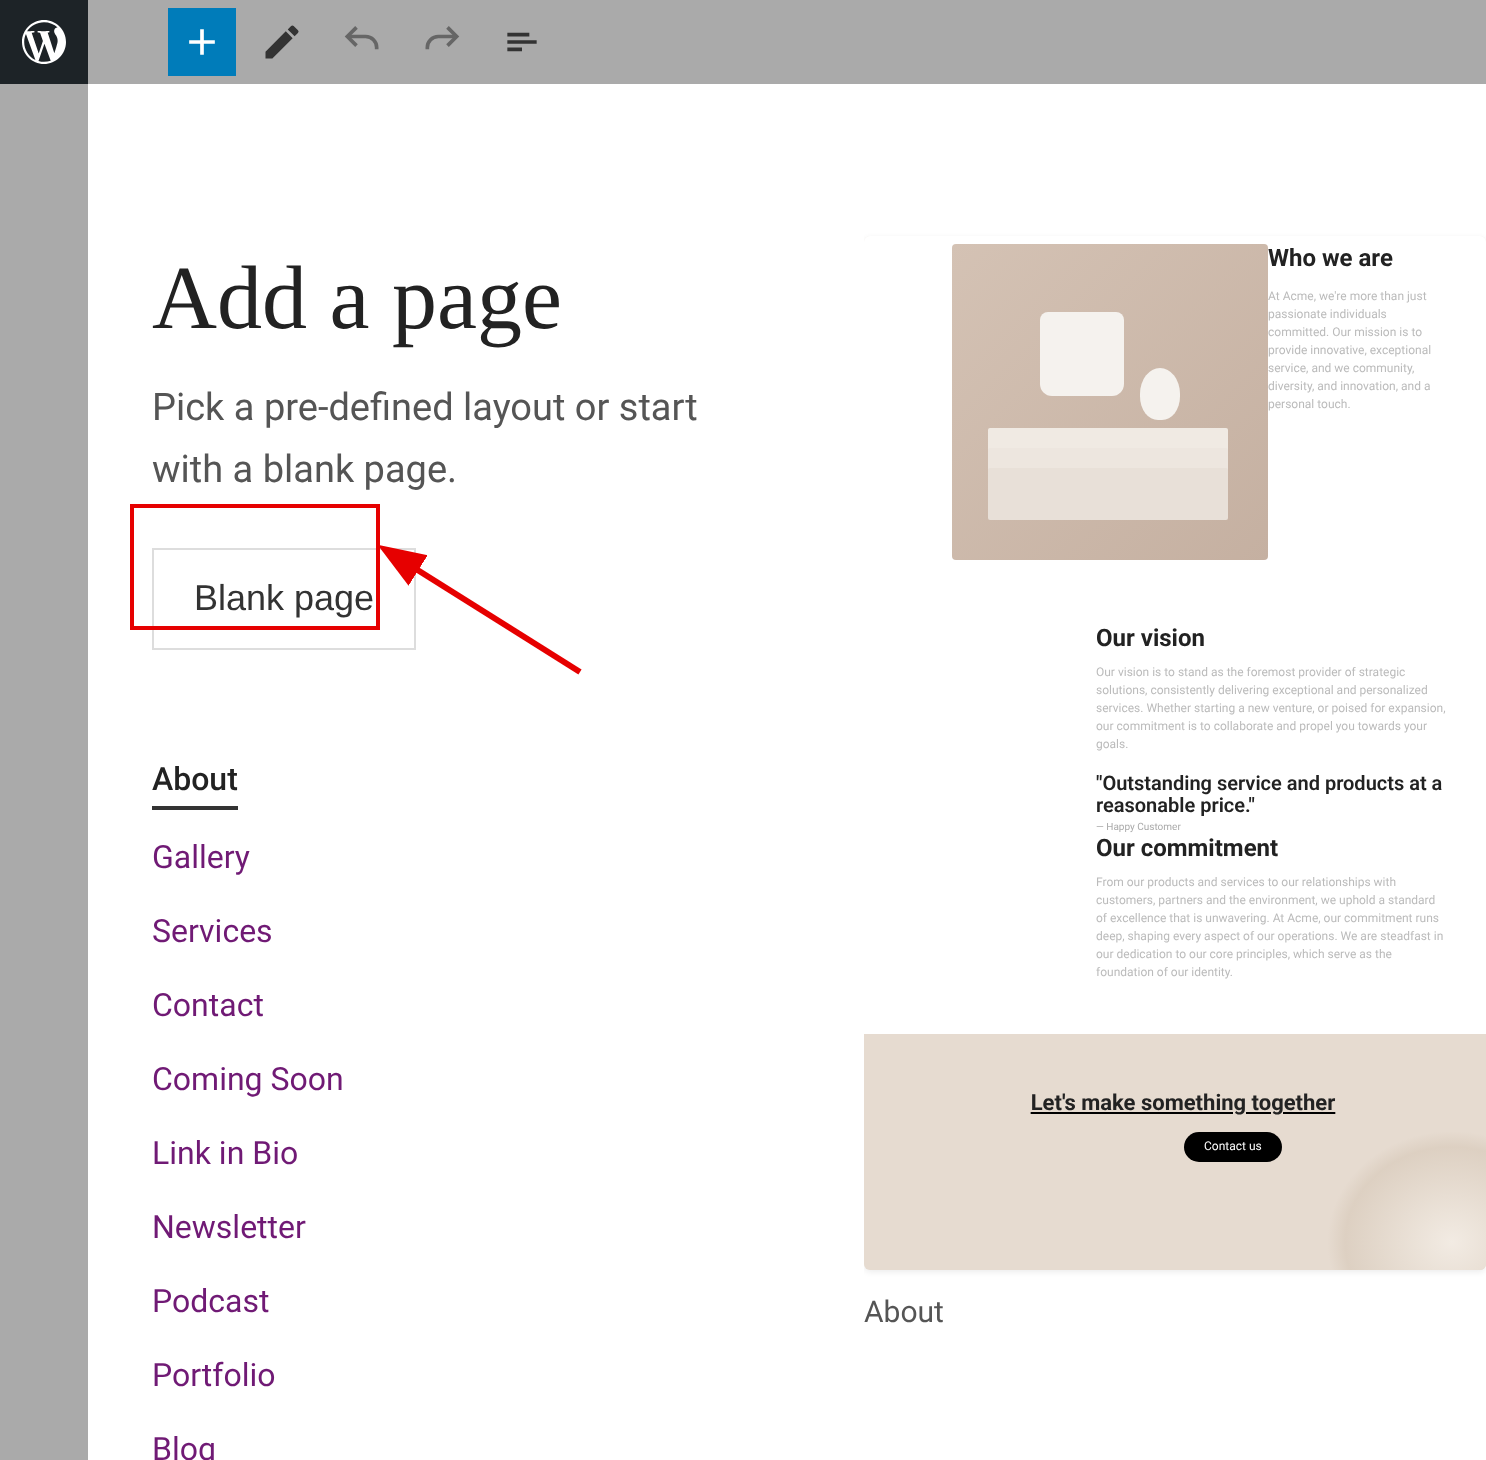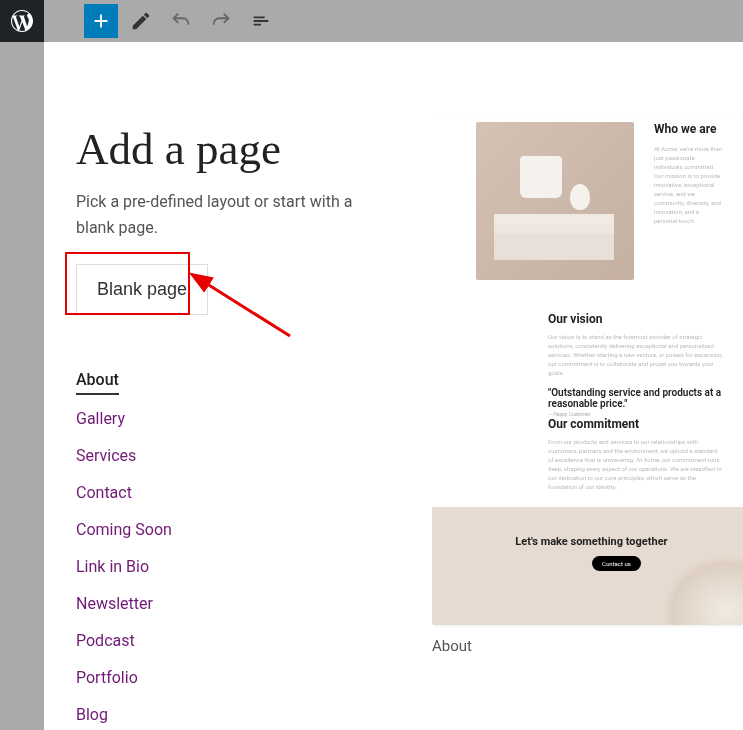--- a/index.html
+++ b/index.html
@@ -12,45 +12,45 @@
 .add-btn { width: 34px; height: 34px; background: #007cba; display: flex; align-items: center; justify-content: center; color: #fff; }
 .tool-btn { width: 34px; height: 34px; display: flex; align-items: center; justify-content: center; color: #333; }
 .tool-btn svg { width: 22px; height: 22px; }
 
 .backdrop { position: absolute; left: 0; top: 42px; width: 44px; bottom: 0; background: #aaa; }
 
 .modal { position: absolute; left: 44px; top: 42px; right: 0; bottom: 0; background: #fff; display: flex; }
 
 .left-pane { width: 388px; padding: 84px 0 0 32px; }
 .title { font-family: Georgia, 'Times New Roman', serif; font-size: 45px; font-weight: 400; color: #222; line-height: 1.05; }
-.subtitle { font-size: 16px; color: #555; margin-top: 16px; line-height: 1.6; max-width: 300px; }
+.subtitle { font-size: 19px; color: #555; margin-top: 16px; line-height: 1.6; max-width: 300px; }
 .blank-wrap { margin-top: 24px; }
 .blank-btn { border: 1px solid #ddd; background: #fff; padding: 14px 20px; font-size: 18px; color: #333; cursor: pointer; }
 .categories { margin-top: 46px; }
 .cat-item { font-size: 16px; color: #701a75; padding: 9px 0; cursor: pointer; }
 .cat-item.active { color: #222; font-weight: 500; border-bottom: 2px solid #333; display: inline-block; padding-bottom: 4px; margin-bottom: 5px; }
 
 .highlight-box { position: absolute; border: 2px solid #e60000; left: 65px; top: 252px; width: 125px; height: 63px; pointer-events: none; }
 .arrow { position: absolute; left: 190px; top: 256px; pointer-events: none; }
 
 .right-pane { flex: 1; padding: 76px 0 0 0; overflow: hidden; }
 .preview-card { background: #f5f1ed; border-radius: 3px; overflow: hidden; box-shadow: 0 1px 3px rgba(0,0,0,0.08); }
-.pv-top { background: #fff; display: flex; gap: 20px; padding: 4px 20px 16px 44px; }
+.pv-top { background: #fff; display: flex; padding: 4px 20px 16px 44px; }
 .pv-img { width: 158px; height: 158px; background: linear-gradient(135deg, #d4c2b4 0%, #c5b0a1 100%); border-radius: 2px; position: relative; overflow: hidden; }
 .pv-img::before { content: ""; position: absolute; left: 18px; bottom: 20px; width: 120px; height: 26px; background: #e8e0d8; border-radius: 1px; box-shadow: 0 -10px 0 #ede6df, 0 -20px 0 #f0eae3; }
 .cup { position: absolute; left: 44px; top: 34px; width: 42px; height: 42px; background: #f5f2ee; border-radius: 4px 4px 6px 6px; }
 .vase { position: absolute; left: 94px; top: 62px; width: 20px; height: 26px; background: #f5f2ee; border-radius: 50% 50% 45% 45%; }
 .pv-heading { font-size: 12px; font-weight: 700; color: #222; margin-bottom: 8px; }
 .pv-text { flex: 1; }
 .pv-blur { font-size: 6px; color: #bbb; line-height: 1.5; }
-.pv-body { background: #fff; padding: 16px 20px 16px 116px; }
+.pv-body { background: #fff; padding: 16px 20px 26px 116px; }
 .pv-sub { font-size: 12px; font-weight: 700; color: #222; margin-bottom: 6px; }
 .pv-quote { font-size: 10px; font-weight: 600; color: #222; margin: 10px 0 2px; }
 .pv-cite { font-size: 5px; color: #aaa; }
-.pv-banner { background: #e6dbd0; padding: 28px 32px 54px 80px; position: relative; }
+.pv-banner { background: #e6dbd0; padding: 28px 32px 54px 80px; position: relative; text-decoration: underline; }
 .pv-banner-title { font-size: 11px; font-weight: 700; color: #222; text-align: center; margin-left: -40px; }
 .pv-cta { background: #000; color: #fff; font-size: 6px; padding: 4px 10px; border-radius: 10px; display: block; width: fit-content; margin: 8px auto 0; margin-left: 80px; }
 .flower { position: absolute; right: -10px; bottom: -10px; width: 90px; height: 80px; background: radial-gradient(ellipse at 70% 70%, #f2ebe3 0%, #ddd0c2 60%, transparent 70%); }
 .pv-label { font-size: 15px; color: #555; padding-top: 12px; }
 </style>
 </head>
 <body>
 
 <div class="topbar">
   <div class="wp-logo">

